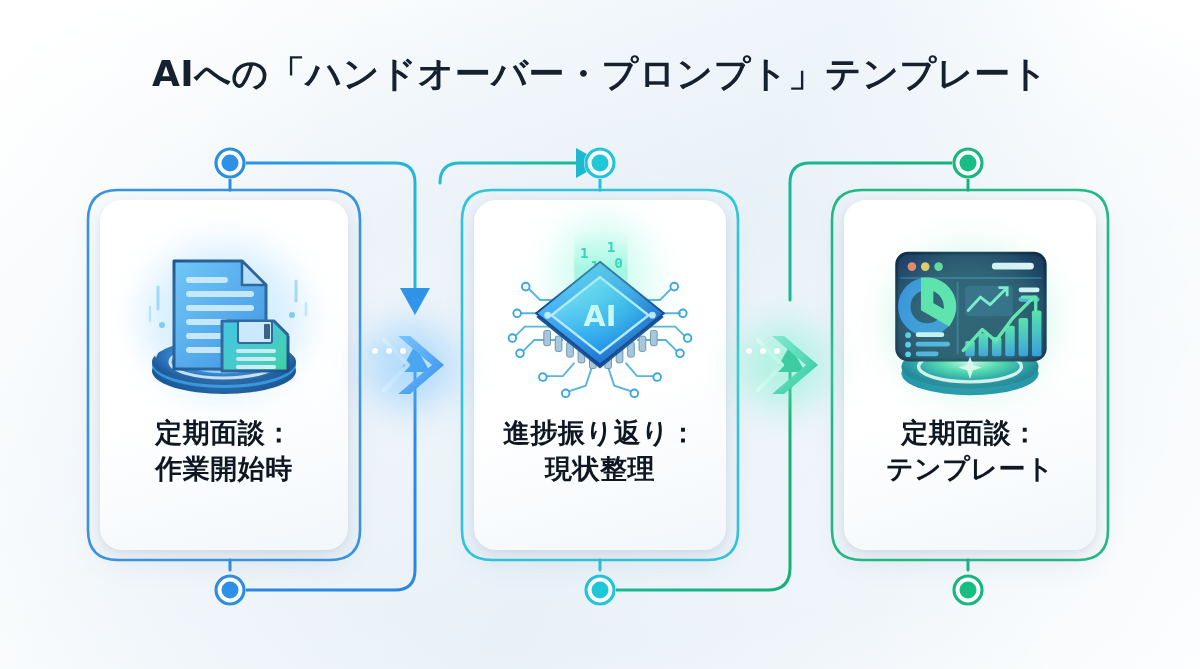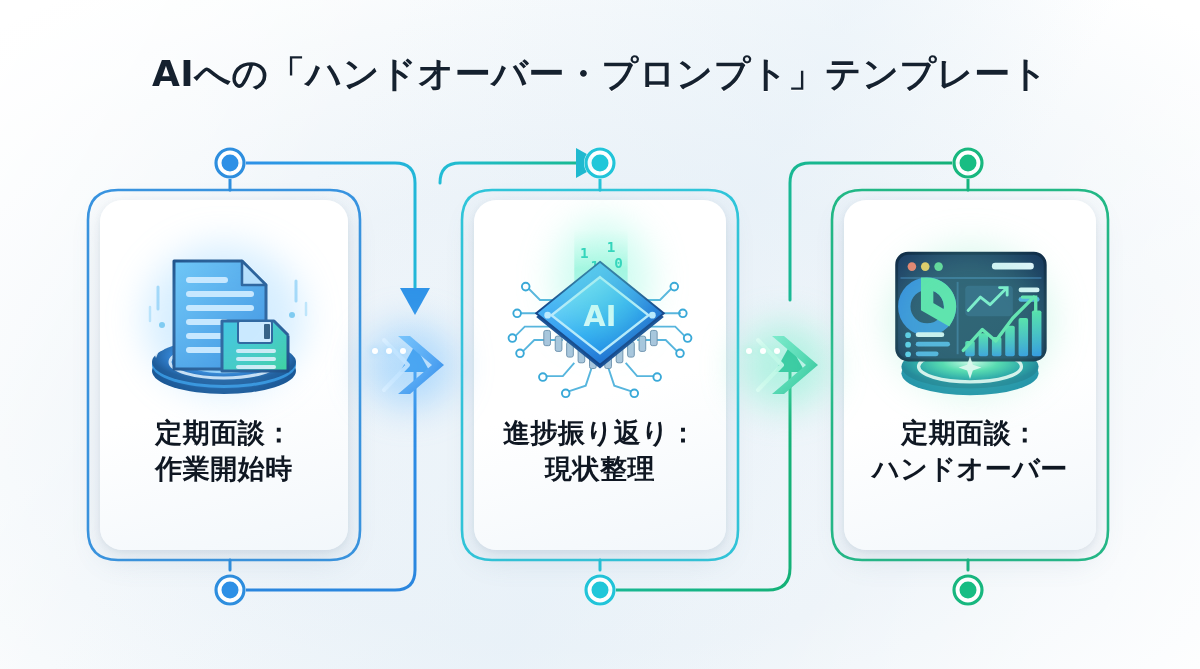--- a/index.html
+++ b/index.html
@@ -386,21 +386,21 @@
         </g>
 
         <path d="M98,126 L118,104 L132,116 L150,92 L172,70" fill="none" stroke="#5fe5ae" stroke-width="3.5" stroke-linecap="round" stroke-linejoin="round"></path>
         <path d="M160,70 l14,0 l0,14" fill="none" stroke="#5fe5ae" stroke-width="3.5" stroke-linecap="round"></path>
 
         <path d="M105,132 l3,9 l9,3 l-9,3 l-3,9 l-3,-9 l-9,-3 l9,-3 z" fill="#ffffff" opacity=".95"></path>
       </svg>
     </div>
     <div class="card-label">
       <span>定期面談：</span>
-      <span class="l2">ハンドオーバー</span>
+      <span class="l2">テンプレート</span>
     </div>
   </div>
 
   <div class="chev" style="left:368px;">
     <div class="glowhalo" style="left:-4px;top:-6px;width:92px;height:84px;background:rgba(110,190,255,.45);"></div>
     <svg width="90" height="70" viewBox="0 0 90 70">
       <defs>
         <linearGradient id="cv1" x1="0" y1="0" x2="1" y2="1">
           <stop offset="0" stop-color="#7fc9fb"></stop>
             <stop offset="1" stop-color="#1874e0"></stop>

